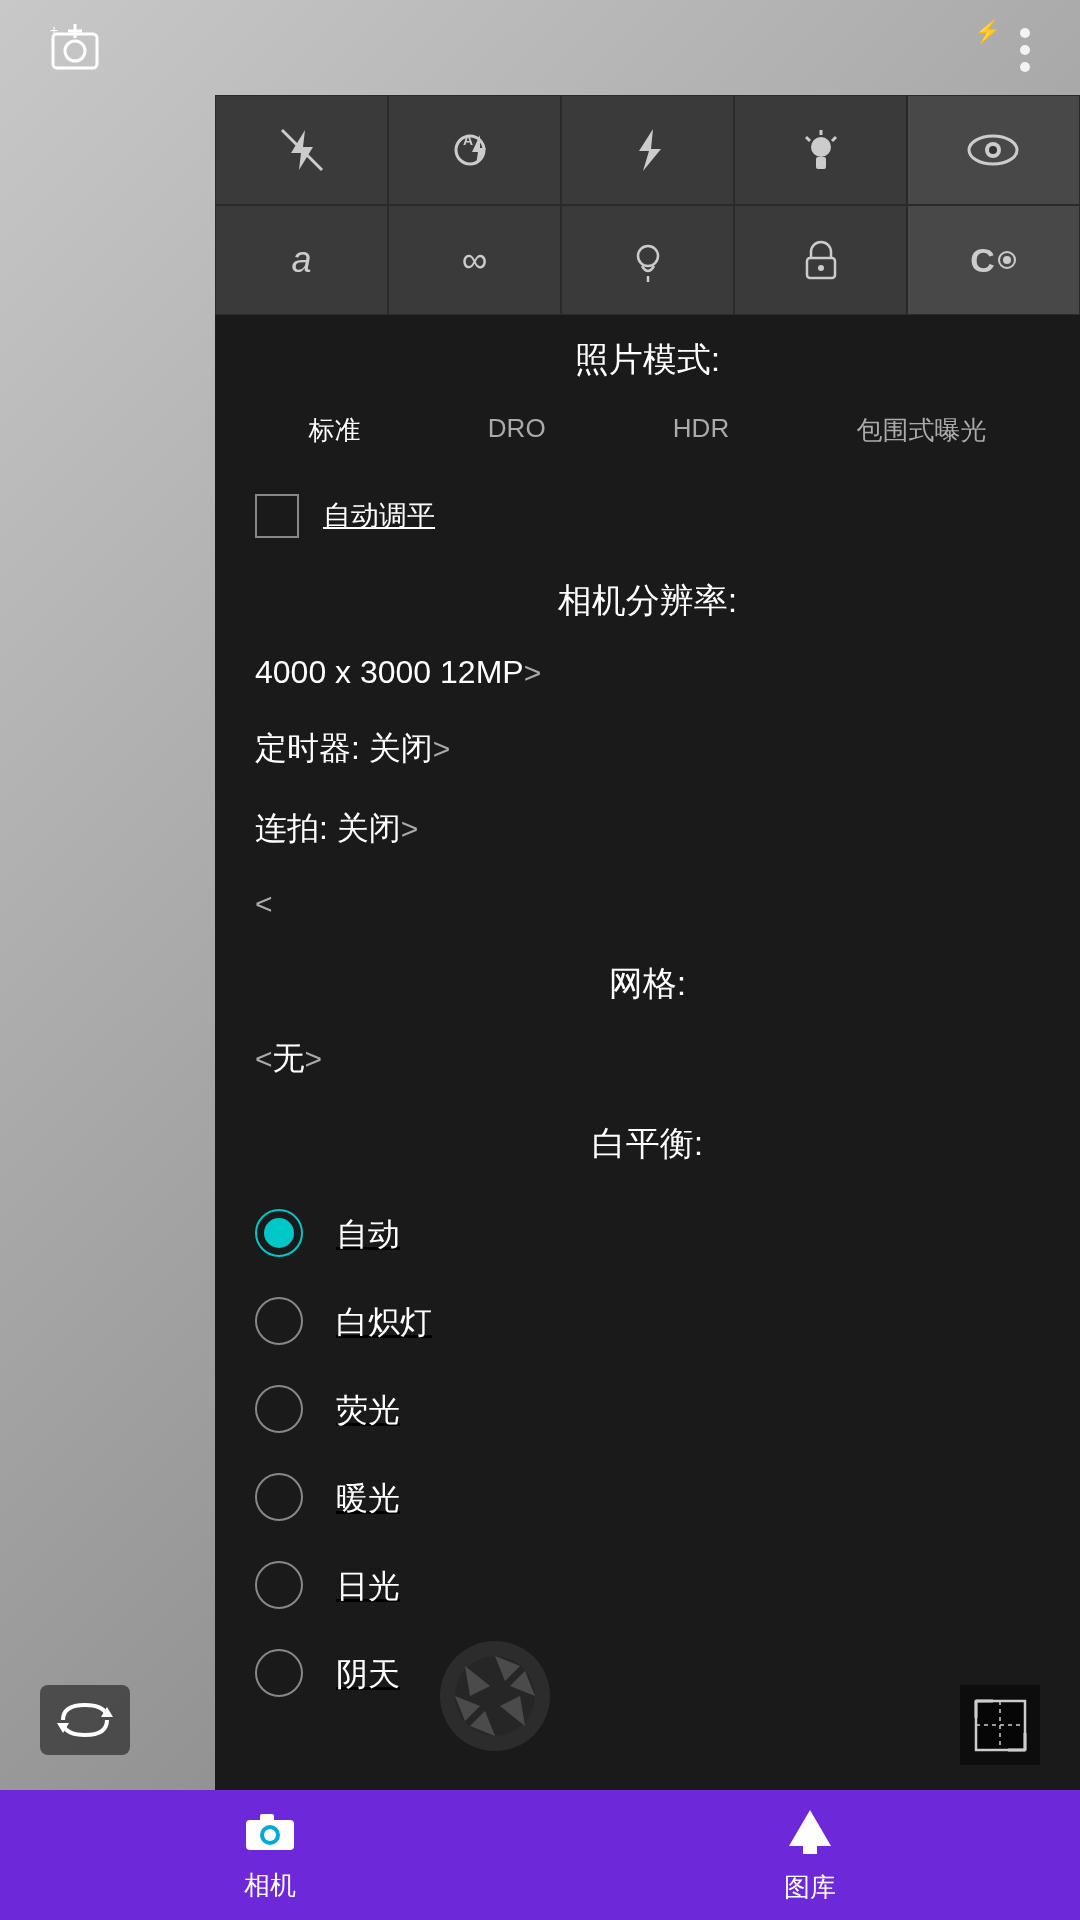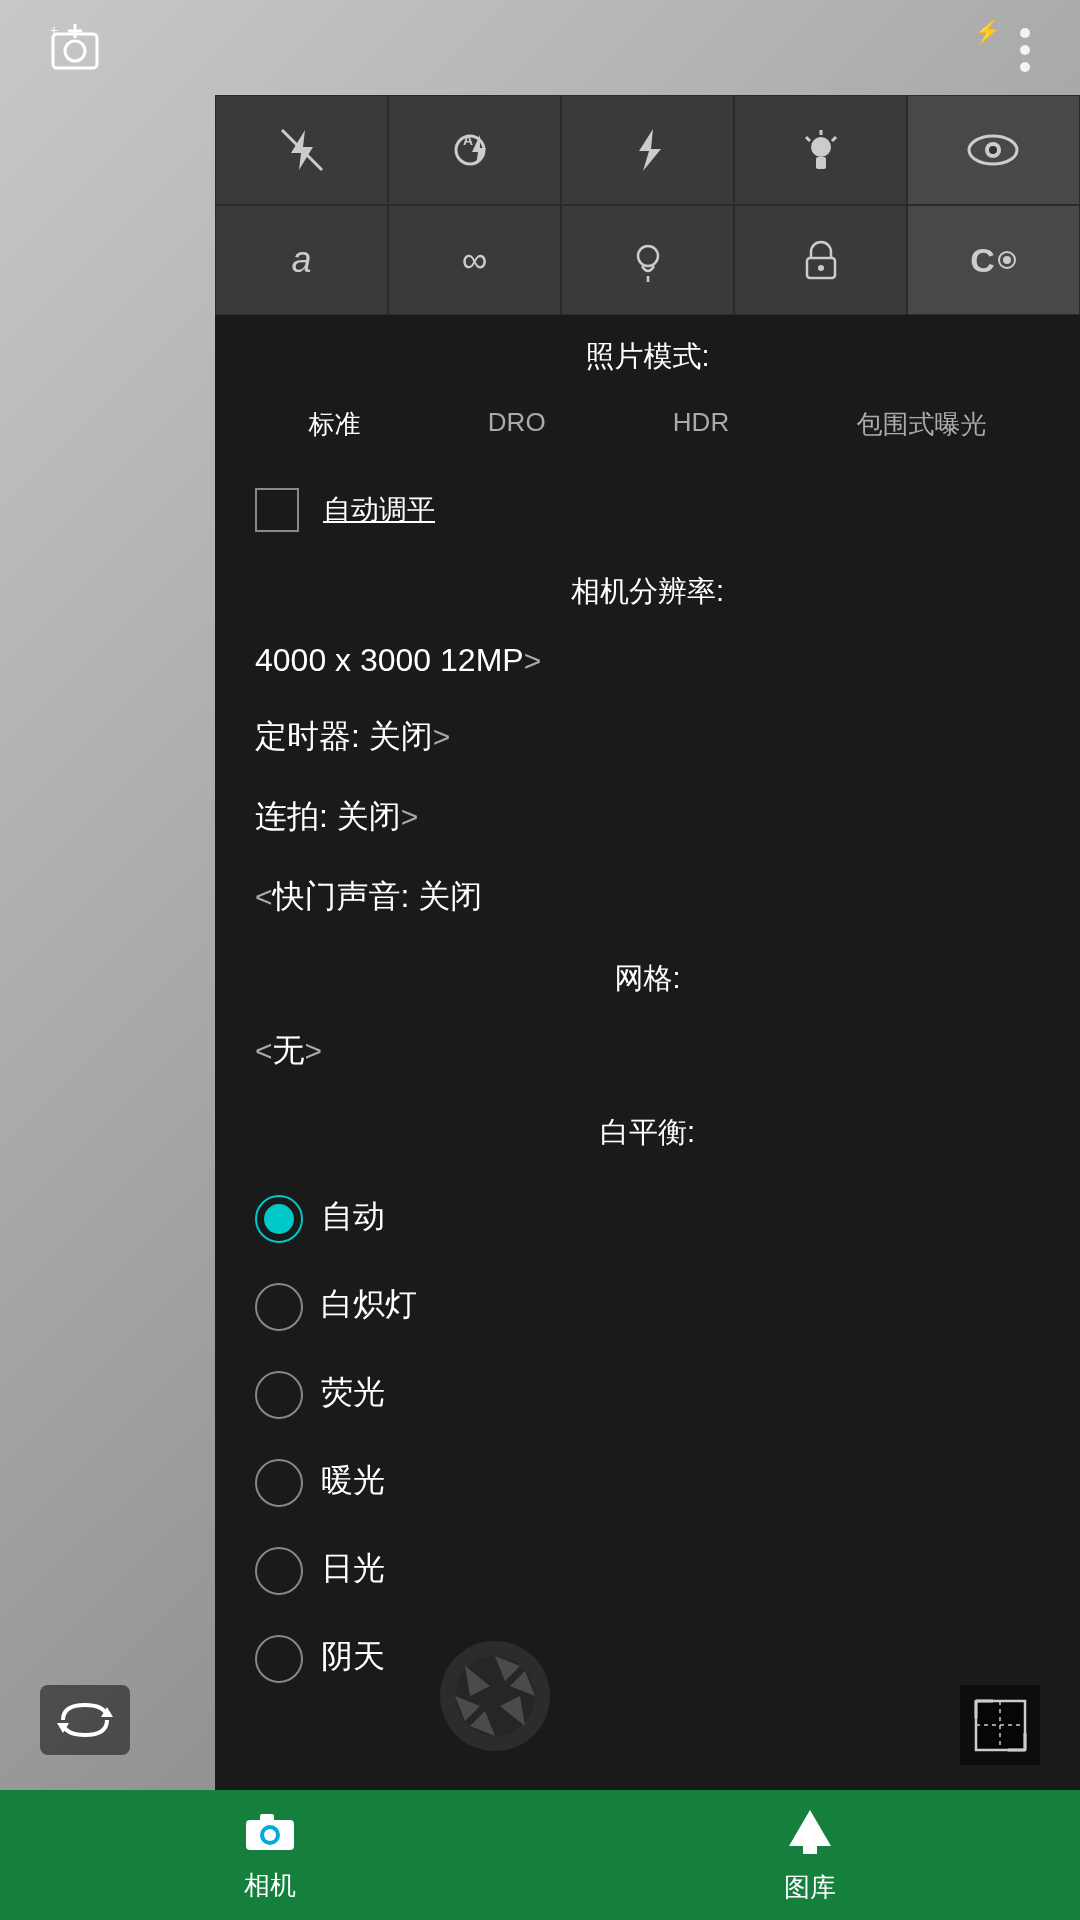--- a/index.html
+++ b/index.html
@@ -75,21 +75,21 @@
       font-size: 36px;
       cursor: pointer;
     }
     .icon-btn.active {
       background: #484848;
     }
 
     
     .section-title {
       color: #ffffff;
-      font-size: 29px;
+      font-size: 34px;
       text-align: center;
       padding: 22px 20px 12px;
       font-weight: normal;
     }
 
     .mode-row {
       display: flex;
       justify-content: space-around;
       padding: 10px 30px 20px;
     }
@@ -137,24 +137,25 @@
       font-size: 30px;
     }
 
     
     .wb-section {
       padding: 10px 0;
     }
 
     .radio-row {
       display: flex;
-      align-items: flex-start;
+      align-items: flex-end;
       padding: 20px 40px;
-      gap: 18px;
+      gap: 33px;
       cursor: pointer;
+      text-decoration: underline;
     }
     .radio-circle {
       width: 48px; height: 48px;
       border-radius: 50%;
       border: 2px solid #888;
       display: flex; align-items: center; justify-content: center;
       flex-shrink: 0;
     }
     .radio-circle.selected {
       border-color: #00c8c8;
@@ -192,21 +193,21 @@
       color: #cccccc;
       font-size: 34px;
       border-radius: 8px;
     }
 
     
     .bottom-nav {
       position: absolute;
       bottom: 0; left: 0; right: 0;
       height: 130px;
-      background: #15803d;
+      background: #6d28d9;
       display: flex;
       z-index: 10;
     }
     .nav-item {
       flex: 1;
       display: flex;
       flex-direction: column;
       align-items: center;
       justify-content: center;
       gap: 6px;
@@ -344,21 +345,20 @@
   </div>
 
   <div class="setting-row">
     <span></span>
     <span>连拍: 关闭</span>
     <span class="arrow">&gt;</span>
   </div>
 
   <div class="setting-row">
     <span class="left-arrow">&lt;</span>
-    <span>快门声音: 关闭</span>
     <span></span>
   </div>
 
   <div class="section-title">网格:</div>
 
   <div class="setting-row">
     <span class="left-arrow">&lt;</span>
     <span>无</span>
     <span class="arrow">&gt;</span>
   </div>

